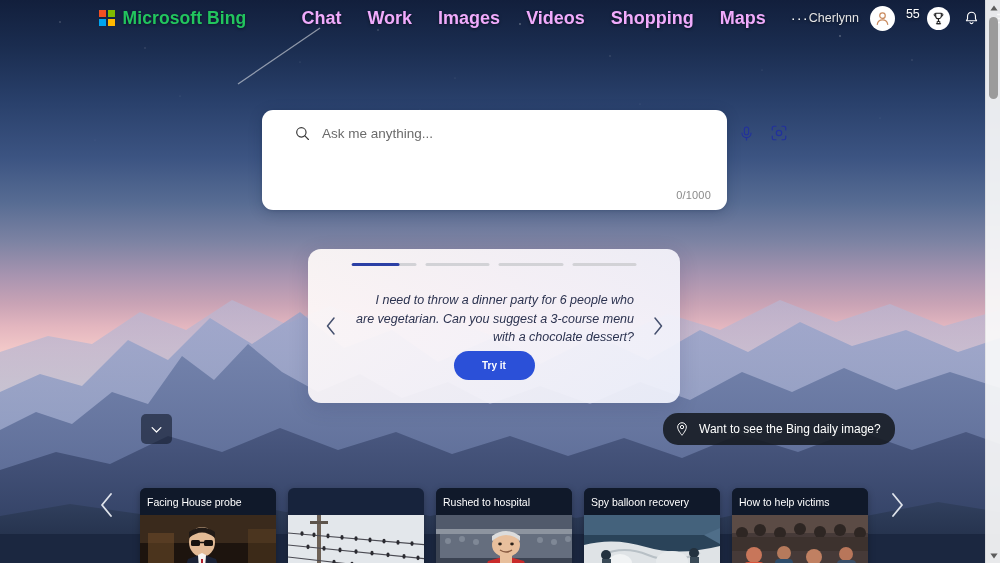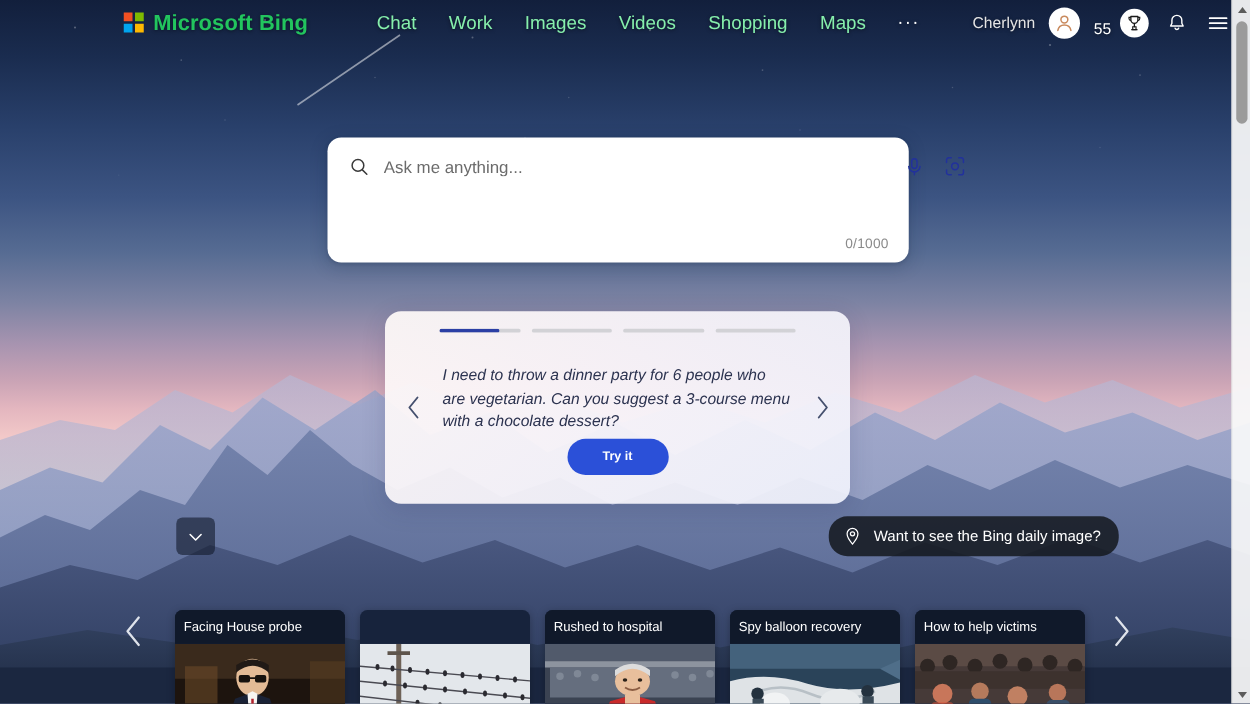--- a/index.html
+++ b/index.html
@@ -104,23 +104,23 @@
     text-shadow: 0 1px 3px rgba(0,0,0,.45);
   }
 
   .nav {
     display: flex;
     align-items: center;
     gap: 24px;
     margin-left: 54px;
   }
   .nav-item {
-    color: #86efac;
-    font-size: 15px;
-    font-weight: 400;
+    color: #f0abfc;
+    font-size: 18px;
+    font-weight: 700;
     white-space: nowrap;
     cursor: pointer;
     text-shadow: 0 1px 3px rgba(0,0,0,.5);
     padding: 3px 1px;
   }
   .nav-more {
     color: #ffffff;
     font-size: 15px;
     letter-spacing: 1px;
     cursor: pointer;
@@ -147,21 +147,21 @@
     border-radius: 50%;
     background: #ffffff;
     display: flex;
     align-items: center;
     justify-content: center;
     cursor: pointer;
     flex: none;
   }
   .rewards {
     display: flex;
-    align-items: flex-end;
+    align-items: flex-start;
     gap: 7px;
     cursor: pointer;
   }
   .rewards-count {
     color: #ffffff;
     font-size: 12.5px;
     font-weight: 400;
     text-shadow: 0 1px 3px rgba(0,0,0,.5);
   }
   .rewards-badge {
@@ -187,21 +187,21 @@
     position: absolute;
     left: 262px; top: 110px;
     width: 465px; height: 100px;
     background: #ffffff;
     border-radius: 11px;
     box-shadow: 0 3px 14px rgba(15,30,60,.22), 0 1px 3px rgba(15,30,60,.14);
     z-index: 20;
   }
   .search-row {
     position: absolute;
-    left: 0; top: 0;
+    left: 15px; top: 0;
     width: 526px; height: 46px;
     display: flex;
     align-items: center;
     padding: 0 14px 0 17px;
   }
   .search-mag { flex: none; margin-right: 11px; display:flex; }
   .search-input {
     flex: 1;
     border: none;
     outline: none;
@@ -256,21 +256,21 @@
     display: block;
     height: 100%;
     background: #2b3fa5;
     border-radius: 2px;
   }
 
   .sugg-text {
     position: absolute;
     left: 46px; top: 42px;
     width: 280px;
-    text-align: left;
+    text-align: right;
     font-style: italic;
     font-size: 12.5px;
     line-height: 18.5px;
     color: #2c3350;
     font-family: "Liberation Sans", sans-serif;
   }
   .sugg-actions {
     position: absolute;
     left: 0; bottom: 23px;
     width: 372px;

